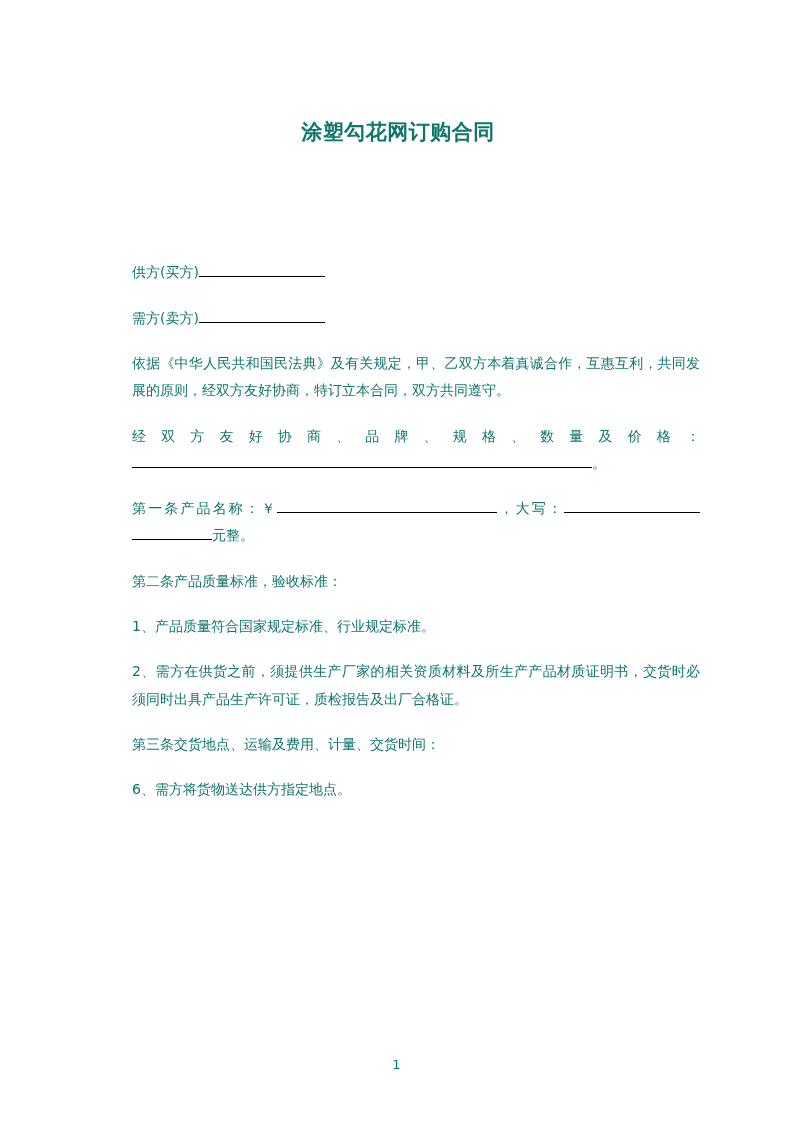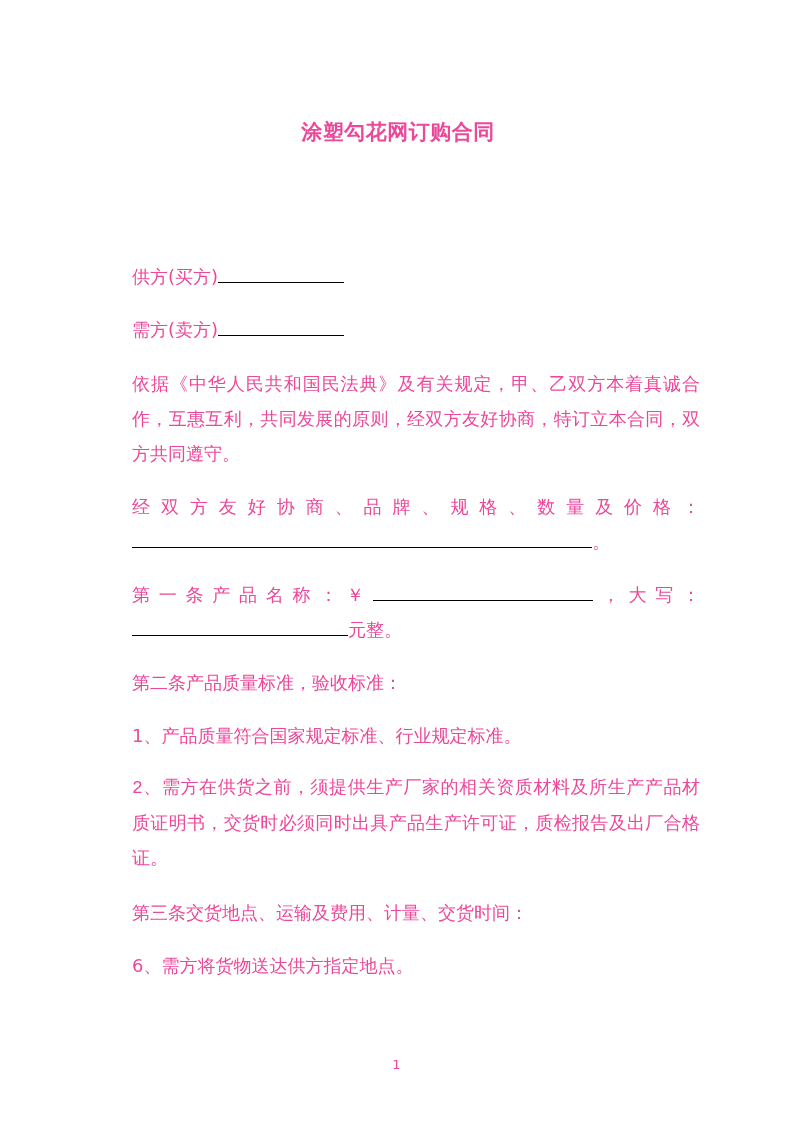--- a/index.html
+++ b/index.html
@@ -6,41 +6,41 @@
     margin: 0;
     padding: 0;
     background: #ffffff;
   }
   .page {
     position: relative;
     width: 728px;
     height: 1122px;
     background: #ffffff;
     font-family: "DejaVu Sans", "Liberation Sans", sans-serif;
-    color: #ec4899;
+    color: #0f766e;
     overflow: hidden;
     box-sizing: border-box;
   }
   .doc-body {
     position: absolute;
     left: 96px;
     top: 118px;
     width: 604px;
   }
   .doc-title {
     text-align: center;
     font-size: 21px;
     font-weight: bold;
     letter-spacing: 0.5px;
     line-height: 1.4;
     margin: 0 0 0 0;
   }
   .spacer-1 { height: 112px; }
   .para {
-    font-size: 18px;
+    font-size: 14px;
     line-height: 1.95;
     margin: 0 0 18px 0;
     text-align: justify;
     text-justify: inter-ideograph;
     word-break: break-all;
   }
   .indent-1 { padding-left: 36px; }
   .no-indent { padding-left: 36px; }
   .blank {
     display: inline-block;
@@ -96,21 +96,21 @@
     </p>
 
     <p class="para no-indent">
       <span>第二条产品质量标准，验收标准：</span>
     </p>
 
     <p class="para no-indent">
       <span>1、产品质量符合国家规定标准、行业规定标准。</span>
     </p>
 
-    <p class="para indent-1" style="text-indent:0;font-family:Liberation Mono, monospace;">
+    <p class="para indent-1" style="text-indent:0;">
       <span>2、需方在供货之前，须提供生产厂家的相关资质材料及所生产产品材质证明书，交货时必须同时出具产品生产许可证，质检报告及出厂合格证。</span>
     </p>
 
     <p class="para no-indent">
       <span>第三条交货地点、运输及费用、计量、交货时间：</span>
     </p>
 
     <p class="para no-indent">
       <span>6、需方将货物送达供方指定地点。</span>
     </p>

